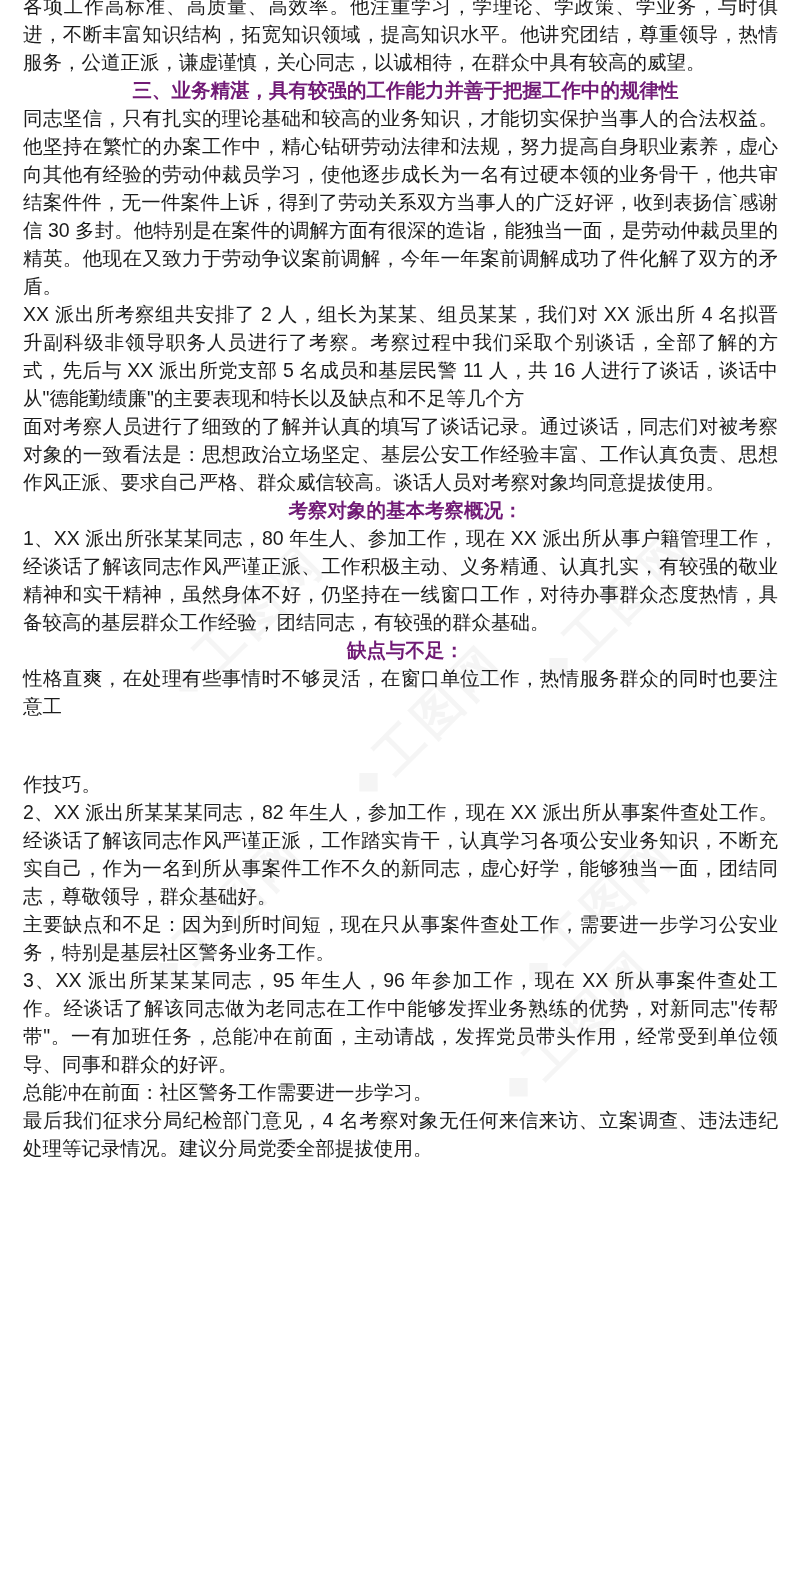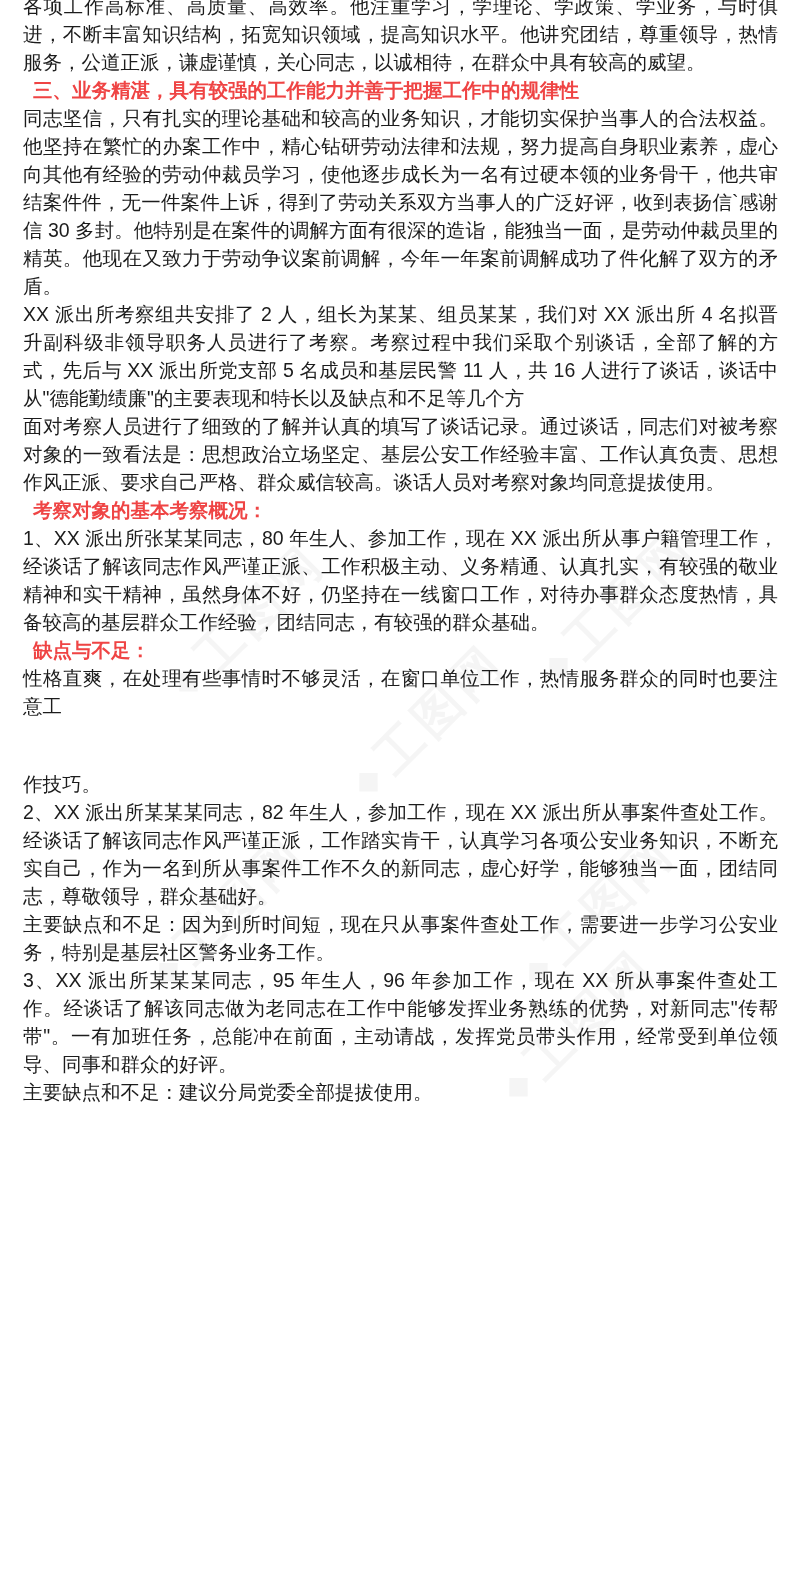--- a/index.html
+++ b/index.html
@@ -39,23 +39,23 @@
     margin: -8px 22px 0 23px;
     font-size: 19.5px;
     line-height: 28px;
     color: #1c1c1c;
     text-align: justify;
     word-break: break-all;
   }
   .doc p { margin: 0; padding: 0; }
   .doc p.heading {
     font-weight: 700;
-    color: #ef4444;
+    color: #701a75;
     text-indent: 10px;
-    text-align: left;
+    text-align: center;
   }
   .doc .page-gap { height: 50px; }
 </style>
 </head>
 <body>
 
 <div class="page">
   <div class="watermark-layer">
       <span class="wm" style="left: 520px; top: 575px; color: rgb(185, 185, 185);"><span class="wm-diamond">◆</span><span>工图网</span></span>
       <span class="wm" style="left: 150px; top: 590px; color: rgb(185, 185, 185);"><span class="wm-diamond">◆</span><span>工图网</span></span>
@@ -72,15 +72,16 @@
       <p class="para">面对考察人员进行了细致的了解并认真的填写了谈话记录。通过谈话，同志们对被考察对象的一致看法是：思想政治立场坚定、基层公安工作经验丰富、工作认真负责、思想作风正派、要求自己严格、群众威信较高。谈话人员对考察对象均同意提拔使用。</p>
       <p class="heading">考察对象的基本考察概况：</p>
       <p class="para">1、XX 派出所张某某同志，80 年生人、参加工作，现在 XX 派出所从事户籍管理工作，经谈话了解该同志作风严谨正派、工作积极主动、义务精通、认真扎实，有较强的敬业精神和实干精神，虽然身体不好，仍坚持在一线窗口工作，对待办事群众态度热情，具备较高的基层群众工作经验，团结同志，有较强的群众基础。</p>
       <p class="heading">缺点与不足：</p>
       <p class="para">性格直爽，在处理有些事情时不够灵活，在窗口单位工作，热情服务群众的同时也要注意工</p>
       <div class="page-gap"></div>
       <p class="para">作技巧。</p>
       <p class="para">2、XX 派出所某某某同志，82 年生人，参加工作，现在 XX 派出所从事案件查处工作。经谈话了解该同志作风严谨正派，工作踏实肯干，认真学习各项公安业务知识，不断充实自己，作为一名到所从事案件工作不久的新同志，虚心好学，能够独当一面，团结同志，尊敬领导，群众基础好。</p>
       <p class="para">主要缺点和不足：因为到所时间短，现在只从事案件查处工作，需要进一步学习公安业务，特别是基层社区警务业务工作。</p>
       <p class="para">3、XX 派出所某某某同志，95 年生人，96 年参加工作，现在 XX 所从事案件查处工作。经谈话了解该同志做为老同志在工作中能够发挥业务熟练的优势，对新同志"传帮带"。一有加班任务，总能冲在前面，主动请战，发挥党员带头作用，经常受到单位领导、同事和群众的好评。</p>
-      <p class="para">主要缺点和不足：建议分局党委全部提拔使用。</p>
+      <p class="para">总能冲在前面：社区警务工作需要进一步学习。</p>
+      <p class="para">最后我们征求分局纪检部门意见，4 名考察对象无任何来信来访、立案调查、违法违纪处理等记录情况。建议分局党委全部提拔使用。</p>
     </div>
 </div>
 
 </body></html>

